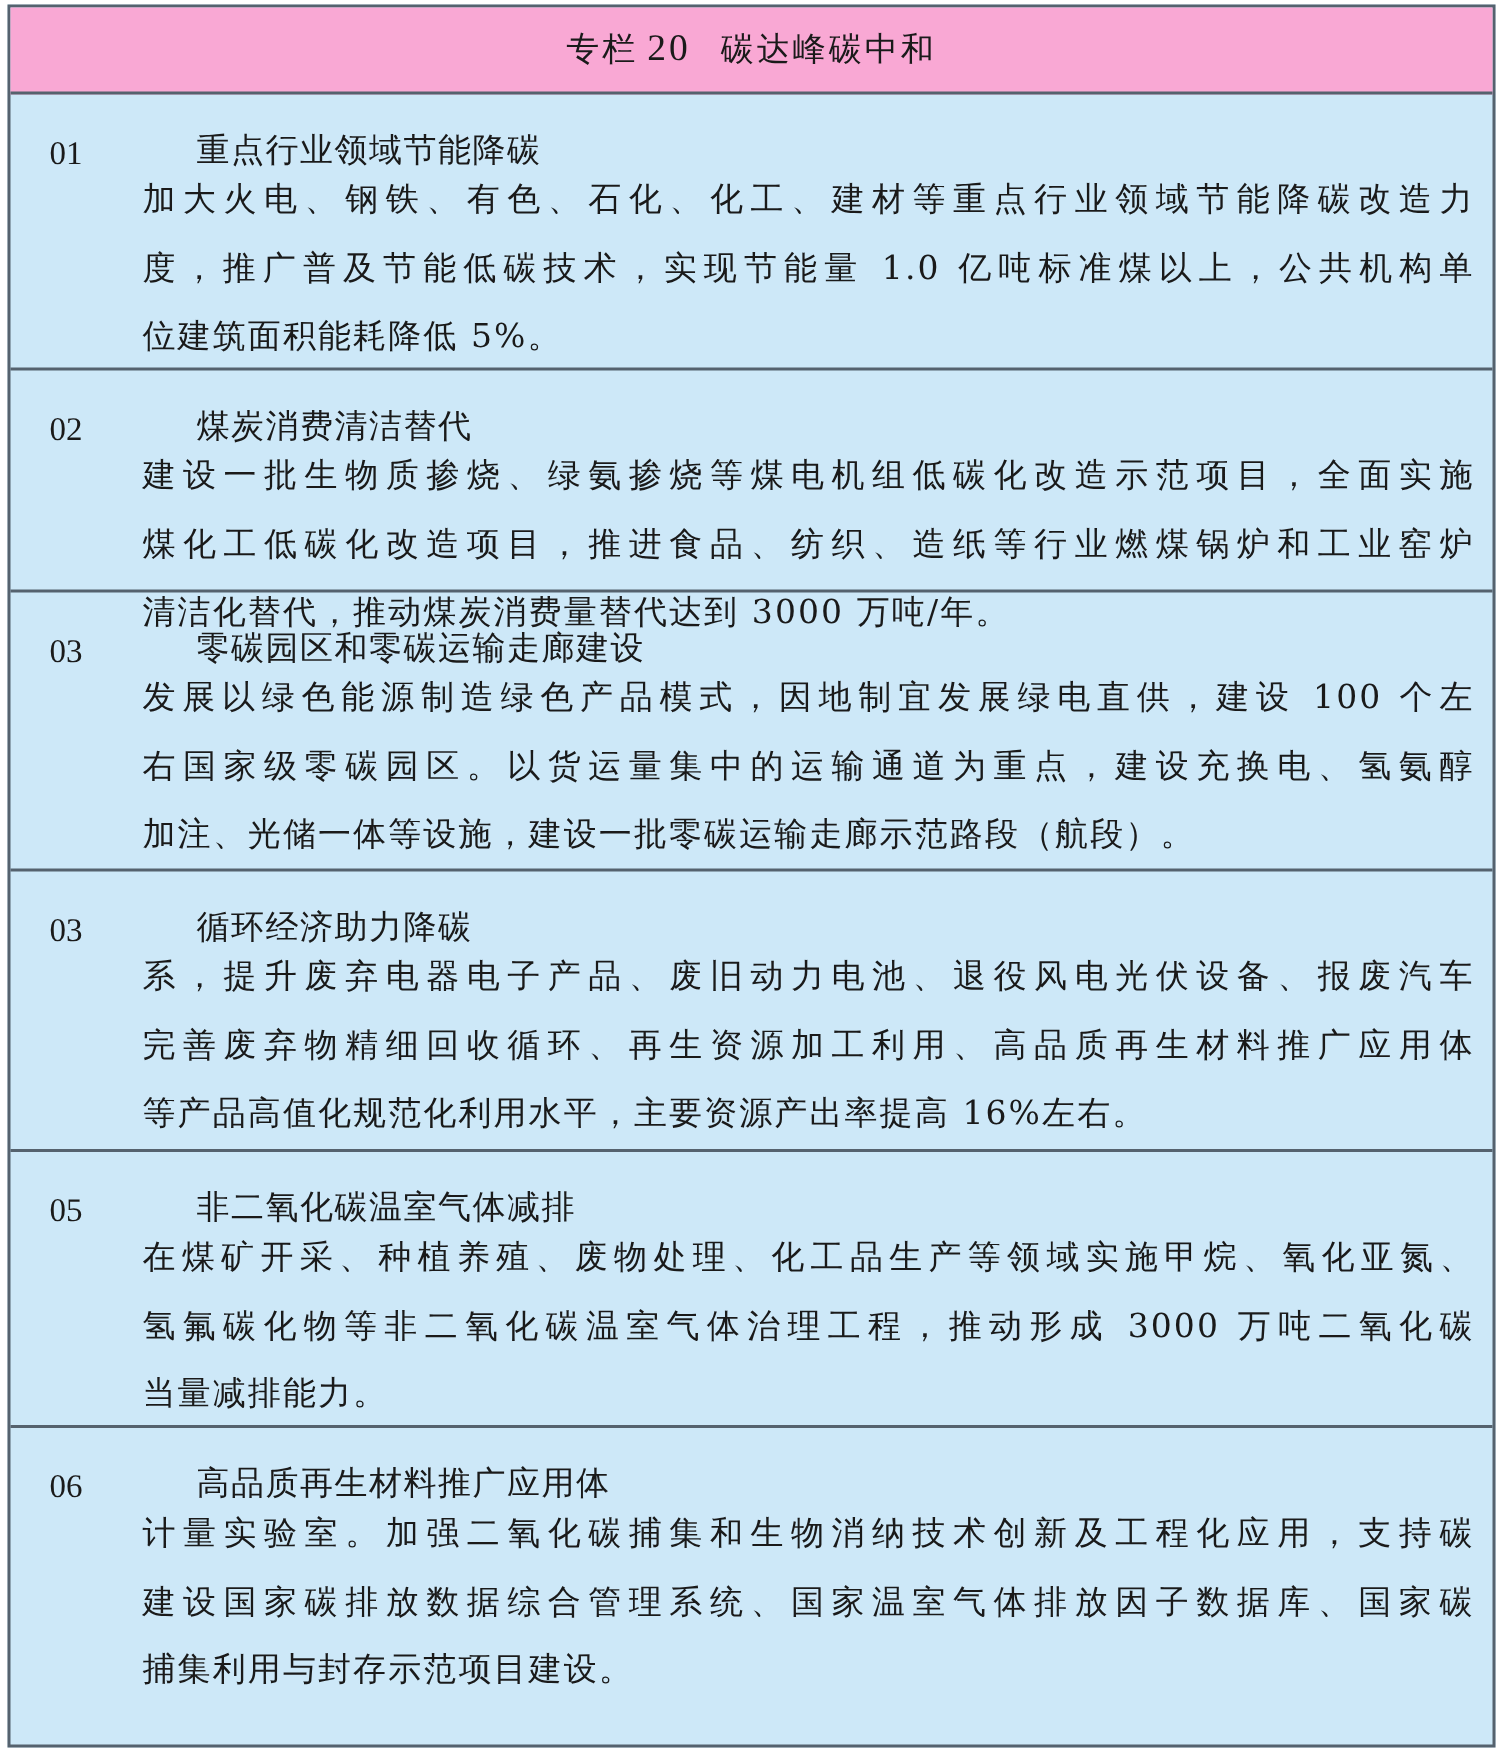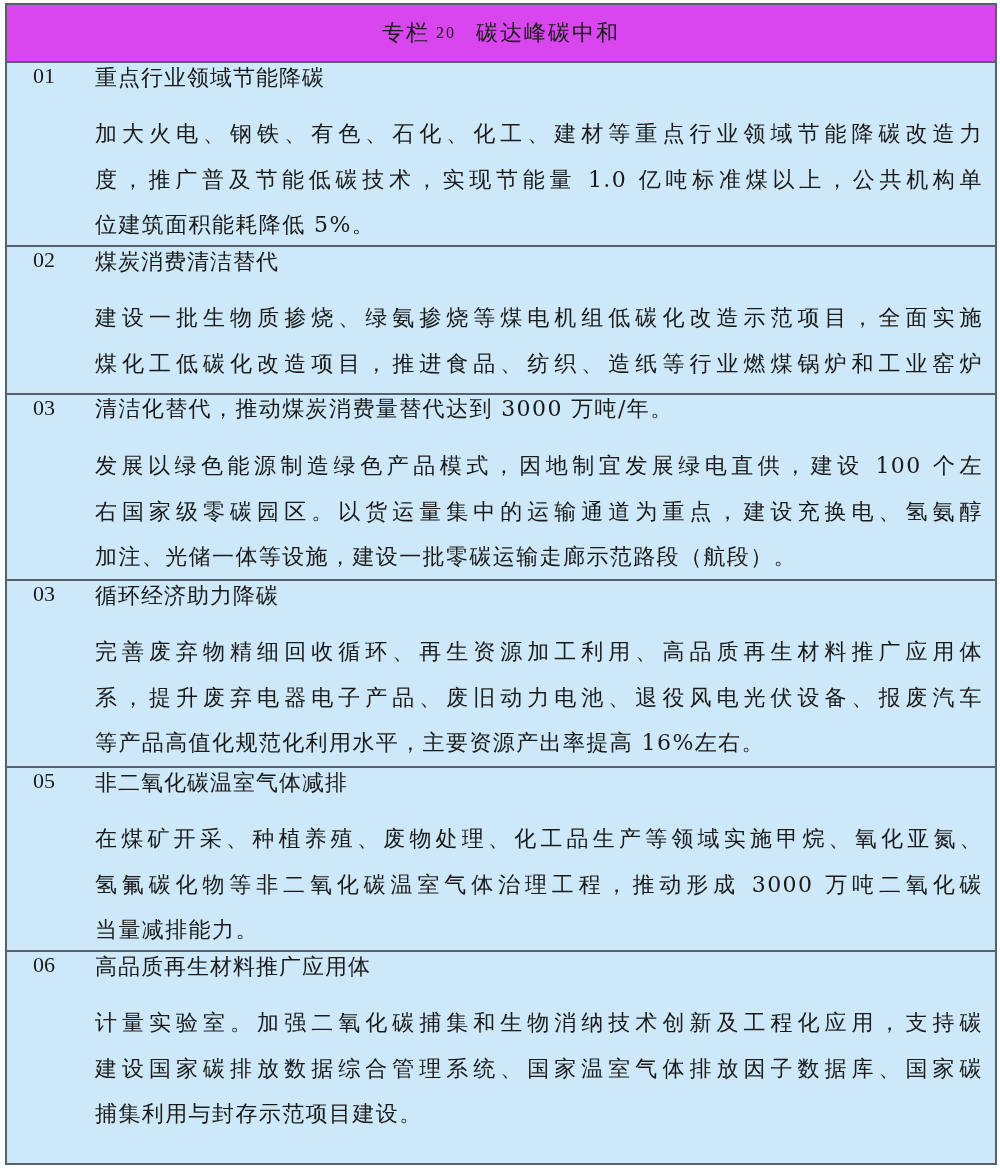--- a/index.html
+++ b/index.html
@@ -1,26 +1,26 @@
 <!DOCTYPE html>
 <html><head>
 <meta charset="utf-8">
 <style>
   html, body { margin: 0; padding: 0; background: #ffffff; }
   body { width: 1000px; height: 1170px; position: relative; overflow: hidden;
          font-family: "DejaVu Serif", "Liberation Serif", serif; color: #1a1a1a; }
   .panel { position: absolute; left: 5px; top: 3px; width: 988px; height: 1158px;
            border: 2px solid #55626e; background: #cde8f8; box-sizing: content-box; }
-  .header { height: 56px; background: #d946ef; border-bottom: 2px solid #55626e;
+  .header { height: 56px; background: #f9a8d4; border-bottom: 2px solid #55626e;
             display: flex; align-items: center; justify-content: center;
             font-size: 22px; letter-spacing: 2px; }
-  .header .num { margin: 0 20px 0 6px; font-family: "Liberation Serif", serif; font-size: 16px; }
+  .header .num { margin: 0 20px 0 6px; font-family: "Liberation Serif", serif; font-size: 25px; }
   .section { border-bottom: 2px solid #55626e; box-sizing: border-box; padding-left: 26px; padding-right: 12px; }
   .section:last-child { border-bottom: none; }
-  .sec-head { display: flex; align-items: flex-start; height: 52px; font-size: 22px; }
+  .sec-head { display: flex; align-items: flex-end; height: 52px; font-size: 22px; gap: 36px; }
   .sec-num { width: 62px; font-family: "Liberation Serif", serif; font-size: 22px; }
   .sec-title { letter-spacing: 1px; }
   .sec-body { margin-left: 62px; font-size: 22px; line-height: 45.5px; letter-spacing: 1.4px;
               text-align: justify; text-align-last: left; margin-top: -4px; }
   .sec-body .line { display: block; white-space: nowrap; text-align: justify; text-align-last: justify; }
   .sec-body .line.last { text-align-last: left; }
 </style>
 </head>
 <body>
 
@@ -51,36 +51,37 @@
     <div class="sec-body">
       <span class="line">建设一批生物质掺烧、绿氨掺烧等煤电机组低碳化改造示范项目，全面实施</span>
       <span class="line">煤化工低碳化改造项目，推进食品、纺织、造纸等行业燃煤锅炉和工业窑炉</span>
       <span class="line last">清洁化替代，推动煤炭消费量替代达到 3000 万吨/年。</span>
     </div>
   </div>
 
   <div class="section" style="height:186px">
     <div class="sec-head">
       <span class="sec-num">03</span>
+      <span class="sec-title">零碳园区和零碳运输走廊建设</span>
     </div>
     <div class="sec-body">
       <span class="line">发展以绿色能源制造绿色产品模式，因地制宜发展绿电直供，建设 100 个左</span>
       <span class="line">右国家级零碳园区。以货运量集中的运输通道为重点，建设充换电、氢氨醇</span>
       <span class="line last">加注、光储一体等设施，建设一批零碳运输走廊示范路段（航段）。</span>
     </div>
   </div>
 
   <div class="section" style="height:187px">
     <div class="sec-head">
       <span class="sec-num">03</span>
       <span class="sec-title">循环经济助力降碳</span>
     </div>
     <div class="sec-body">
+      <span class="line">系，提升废弃电器电子产品、废旧动力电池、退役风电光伏设备、报废汽车</span>
       <span class="line">完善废弃物精细回收循环、再生资源加工利用、高品质再生材料推广应用体</span>
-      <span class="line">系，提升废弃电器电子产品、废旧动力电池、退役风电光伏设备、报废汽车</span>
       <span class="line last">等产品高值化规范化利用水平，主要资源产出率提高 16%左右。</span>
     </div>
   </div>
 
   <div class="section" style="height:184px">
     <div class="sec-head">
       <span class="sec-num">05</span>
       <span class="sec-title">非二氧化碳温室气体减排</span>
     </div>
     <div class="sec-body">

